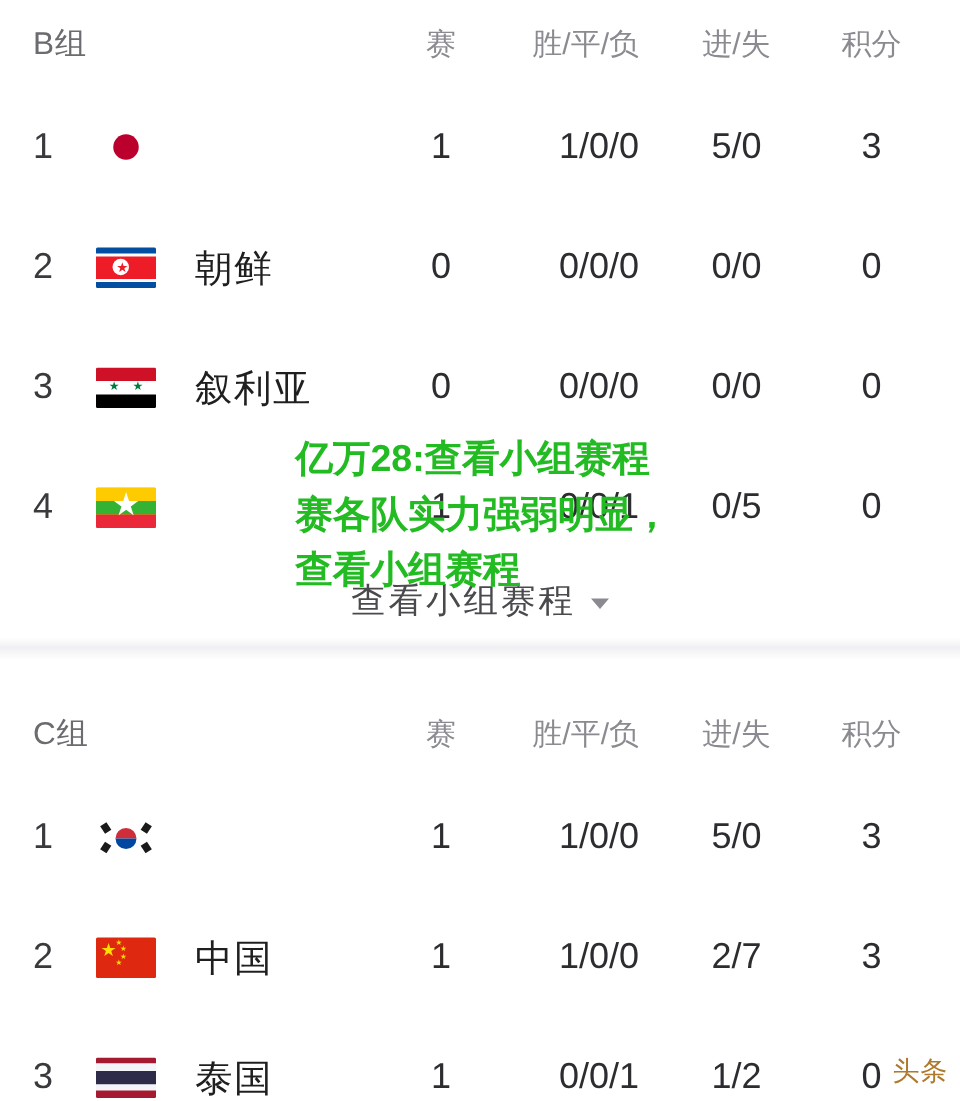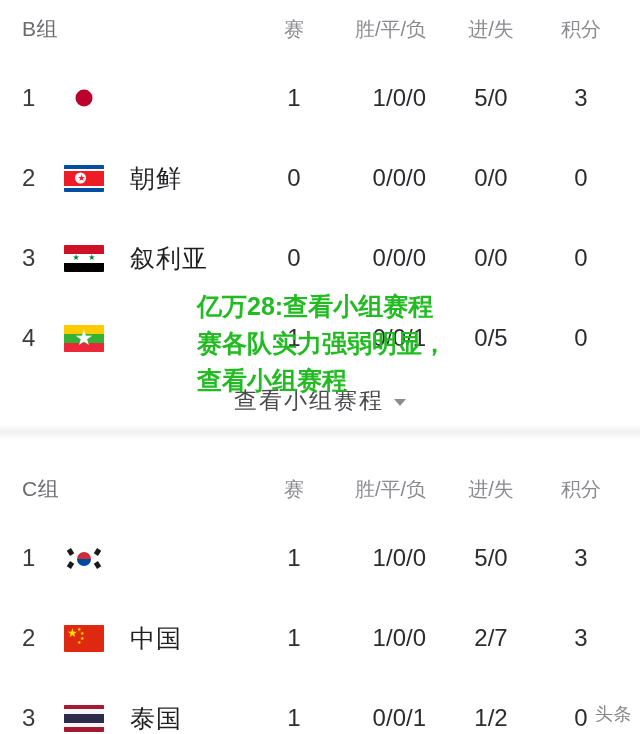--- a/index.html
+++ b/index.html
@@ -237,21 +237,21 @@
   .wm-headline div { white-space: nowrap; }
 
   .wm-footer {
     position: absolute;
     right: 8px;
     bottom: 8px;
     z-index: 30;
     display: flex;
     align-items: flex-end;
     gap: 6px;
-    color: #737373;
+    color: #a16207;
     font-size: 18px;
     opacity: 0.85;
     pointer-events: none;
     letter-spacing: 0.5px;
     margin-top: 20px;
   }
 </style>
 </head>
 <body>
 

